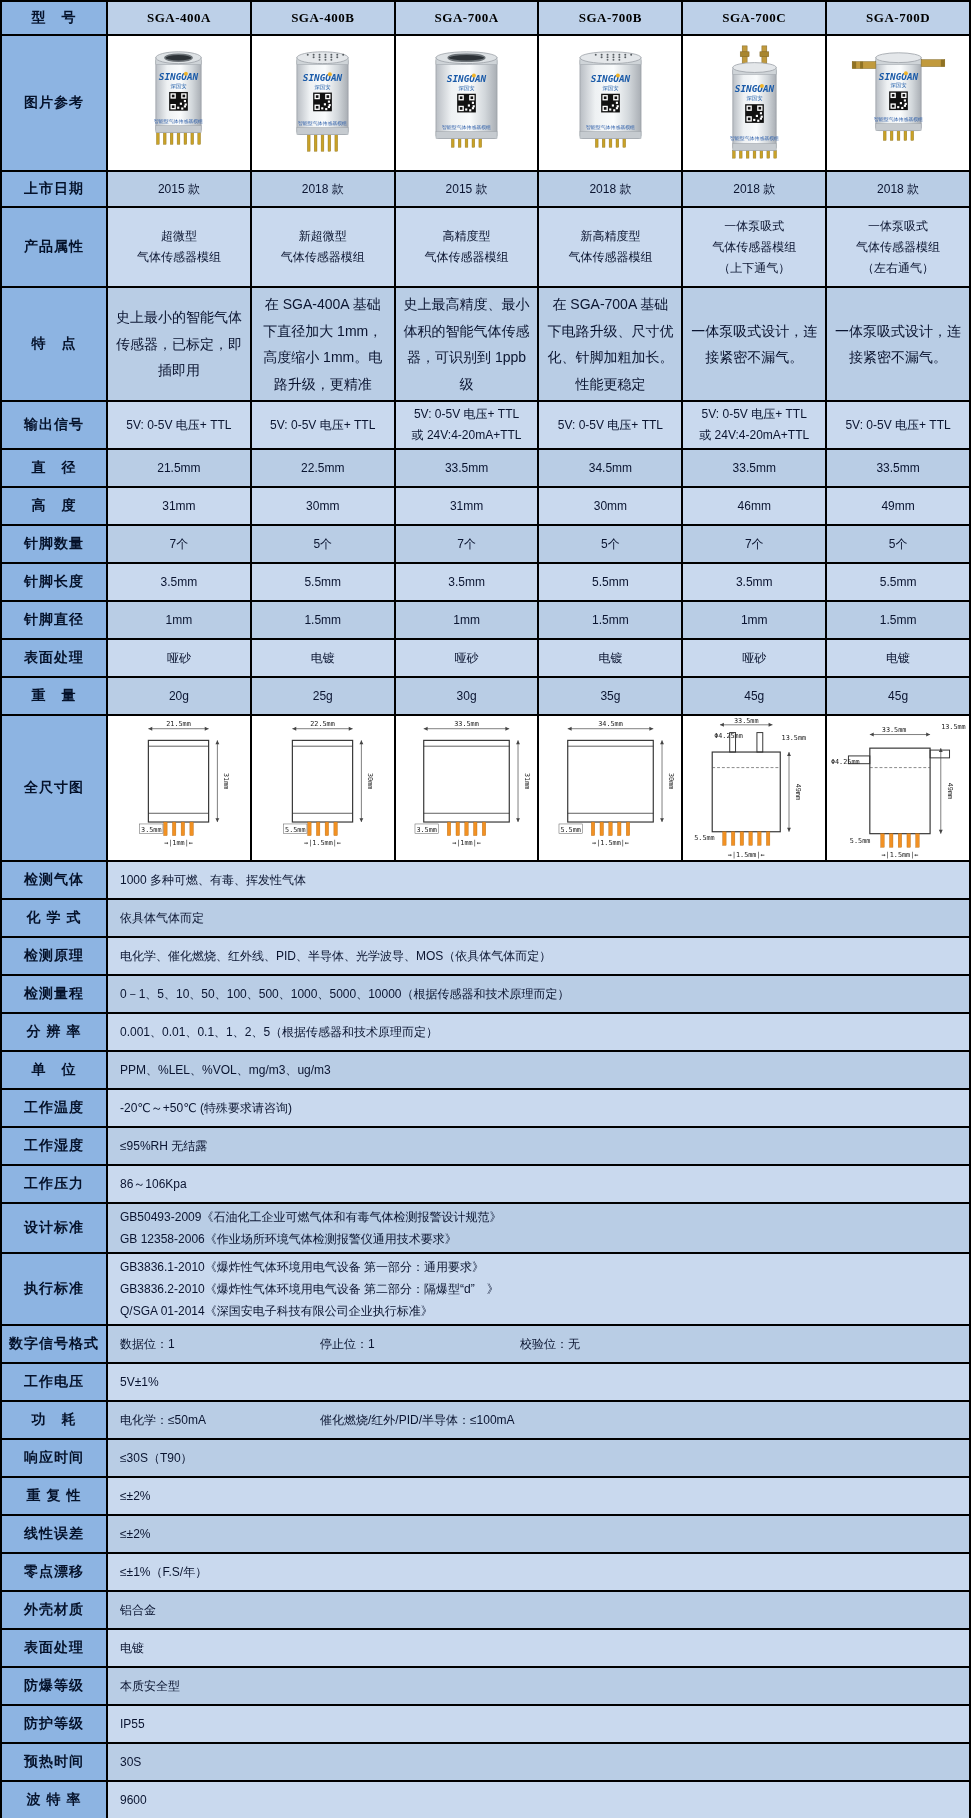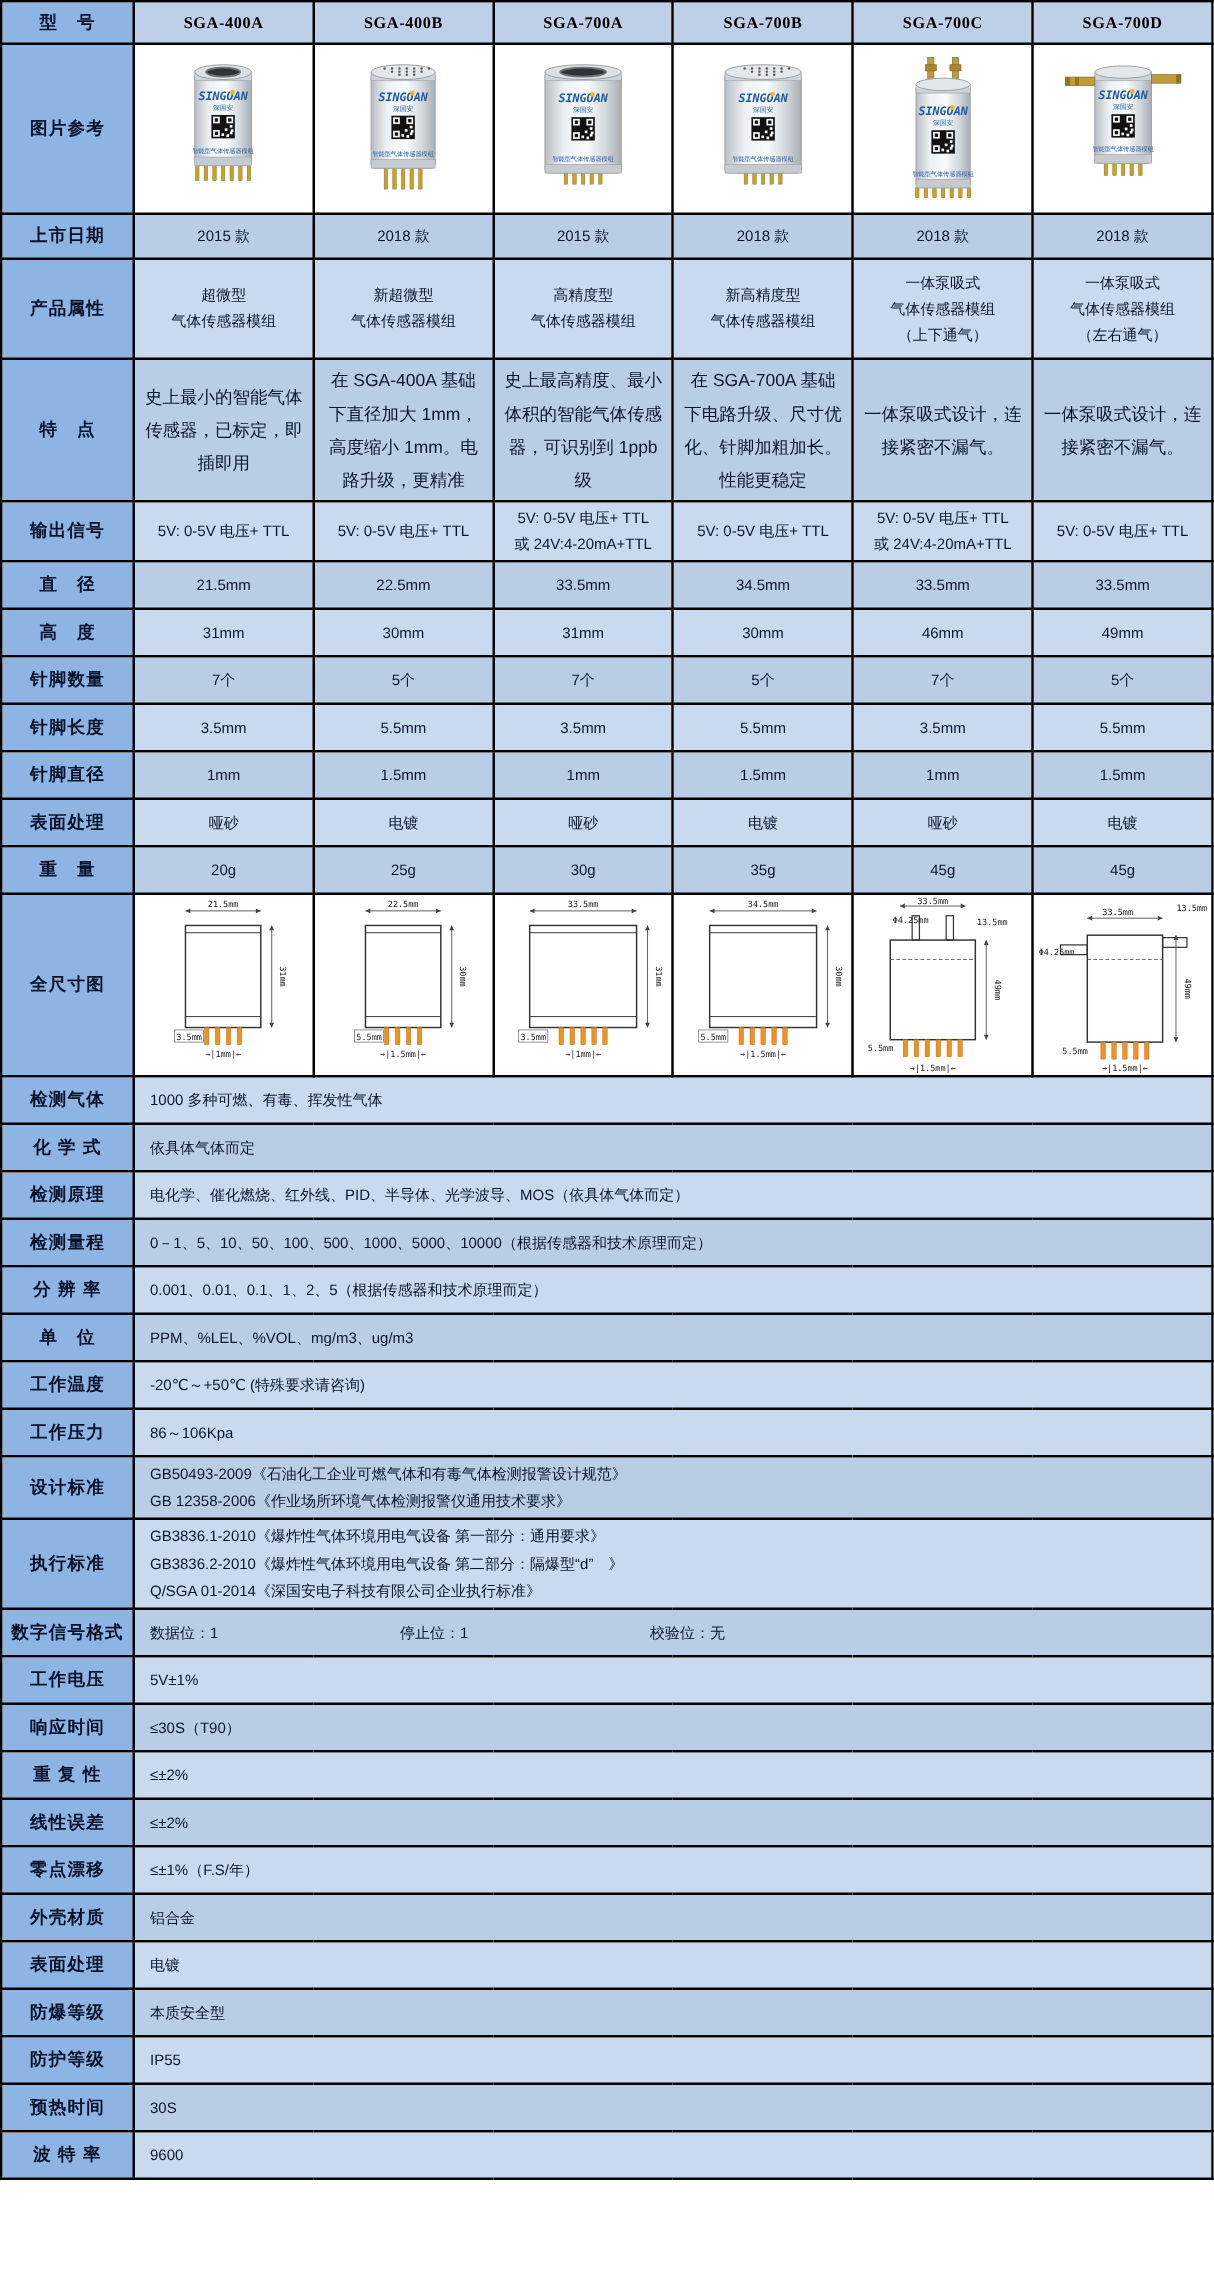--- a/index.html
+++ b/index.html
@@ -618,20 +618,24 @@
         <td class="full-val " colspan="6" style="background: rgb(201, 217, 238);">0.001、0.01、0.1、1、2、5（根据传感器和技术原理而定）</td>
       </tr>
       <tr class="band-dark" style="height: 38px;">
         <td class="label-cell">单　位</td>
         <td class="full-val " colspan="6" style="background: rgb(185, 205, 229);">PPM、%LEL、%VOL、mg/m3、ug/m3</td>
       </tr>
       <tr class="band-light" style="height: 38px;">
         <td class="label-cell">工作温度</td>
         <td class="full-val " colspan="6" style="background: rgb(201, 217, 238);">-20℃～+50℃ (特殊要求请咨询)</td>
       </tr>
+      <tr class="band-dark" style="height: 38px;">
+        <td class="label-cell">工作湿度</td>
+        <td class="full-val " colspan="6" style="background: rgb(185, 205, 229);">≤95%RH 无结露</td>
+      </tr>
       <tr class="band-light" style="height: 38px;">
         <td class="label-cell">工作压力</td>
         <td class="full-val " colspan="6" style="background: rgb(201, 217, 238);">86～106Kpa</td>
       </tr>
       <tr class="band-dark" style="height: 46px;">
         <td class="label-cell">设计标准</td>
         <td class="full-val " colspan="6" style="background: rgb(185, 205, 229);">
           <span class="line">GB50493-2009《石油化工企业可燃气体和有毒气体检测报警设计规范》</span>
           <span class="line">GB 12358-2006《作业场所环境气体检测报警仪通用技术要求》</span>
         </td>
@@ -646,20 +650,24 @@
       </tr>
       <tr class="band-dark" style="height: 38px;">
         <td class="label-cell">数字信号格式</td>
         <td class="full-val " colspan="6" style="background: rgb(185, 205, 229);"><span class="part">数据位：1</span><span class="part">停止位：1</span><span class="part">校验位：无</span></td>
       </tr>
       <tr class="band-light" style="height: 38px;">
         <td class="label-cell">工作电压</td>
         <td class="full-val " colspan="6" style="background: rgb(201, 217, 238);">5V±1%</td>
       </tr>
       <tr class="band-dark" style="height: 38px;">
+        <td class="label-cell">功　耗</td>
+        <td class="full-val " colspan="6" style="background: rgb(185, 205, 229);"><span class="part">电化学：≤50mA</span><span class="part">催化燃烧/红外/PID/半导体：≤100mA</span></td>
+      </tr>
+      <tr class="band-dark" style="height: 38px;">
         <td class="label-cell">响应时间</td>
         <td class="full-val " colspan="6" style="background: rgb(185, 205, 229);">≤30S（T90）</td>
       </tr>
       <tr class="band-light" style="height: 38px;">
         <td class="label-cell">重 复 性</td>
         <td class="full-val " colspan="6" style="background: rgb(201, 217, 238);">≤±2%</td>
       </tr>
       <tr class="band-dark" style="height: 38px;">
         <td class="label-cell">线性误差</td>
         <td class="full-val " colspan="6" style="background: rgb(185, 205, 229);">≤±2%</td>

